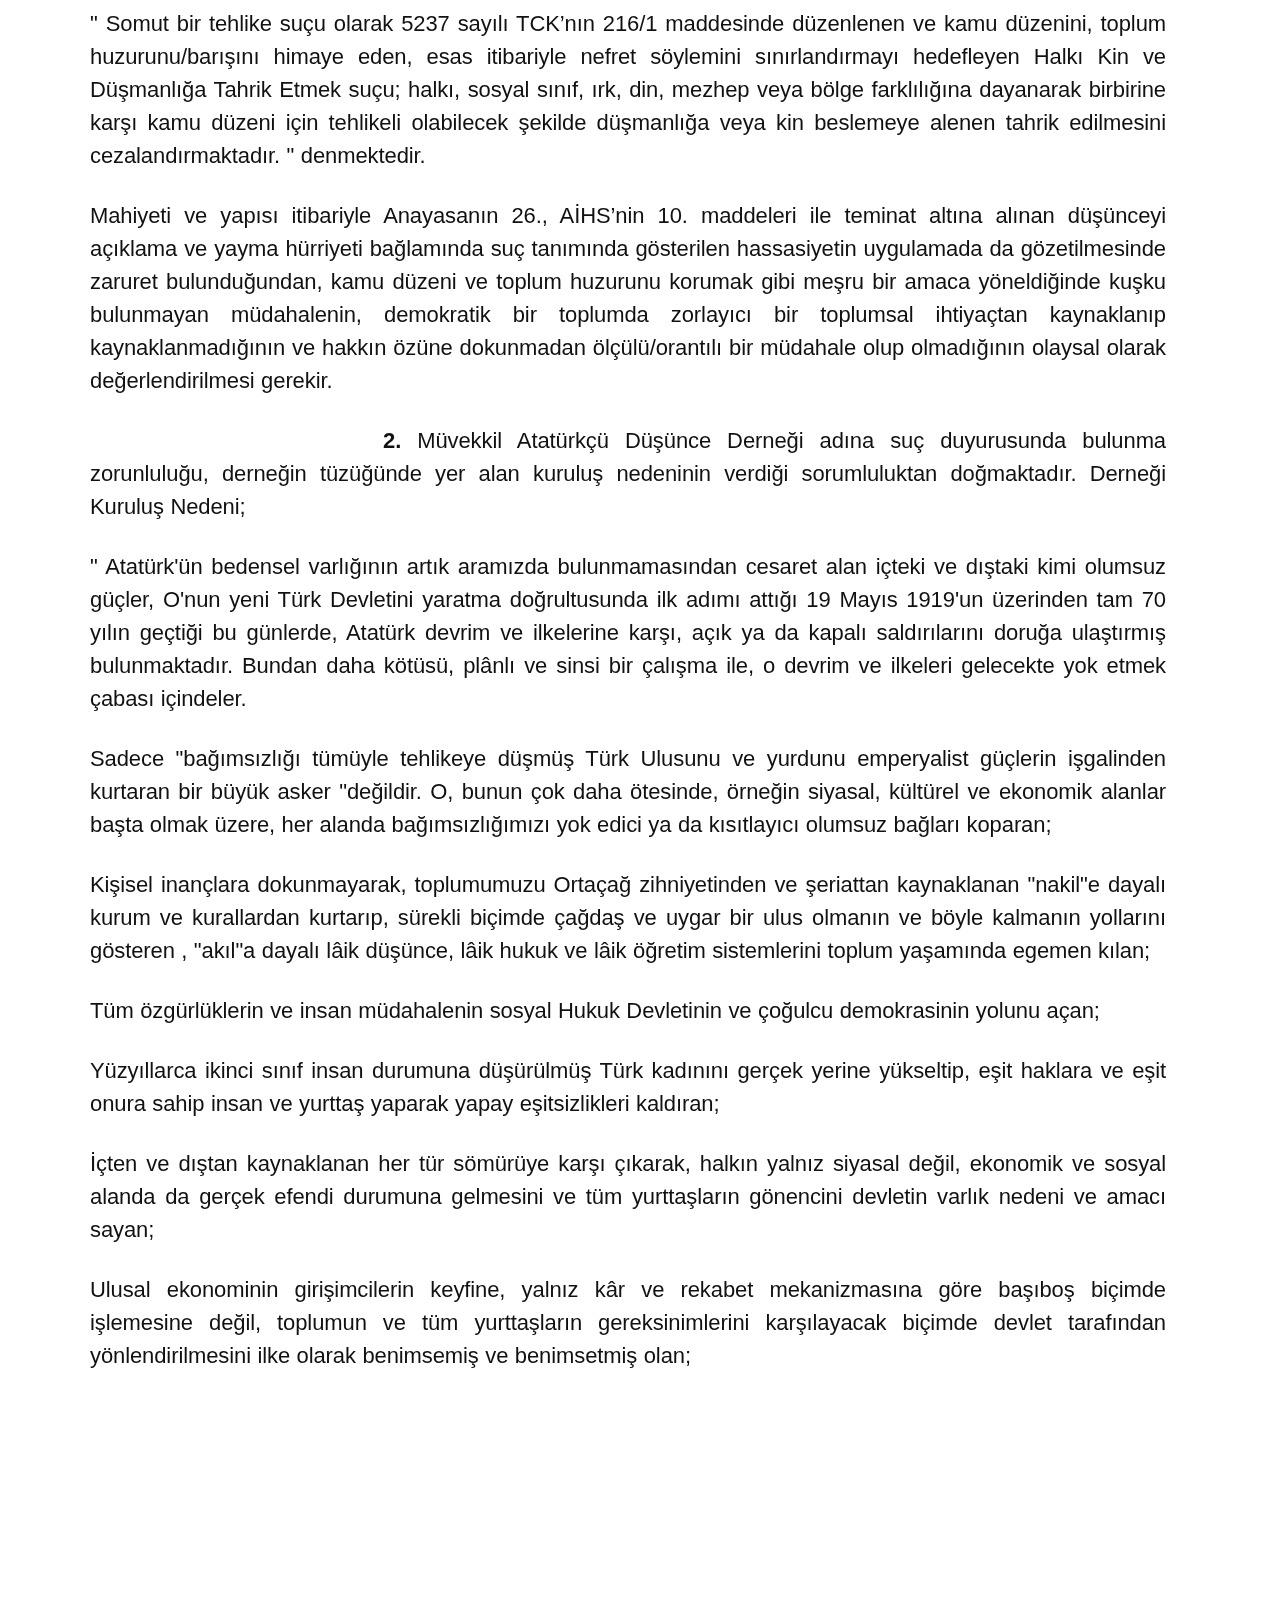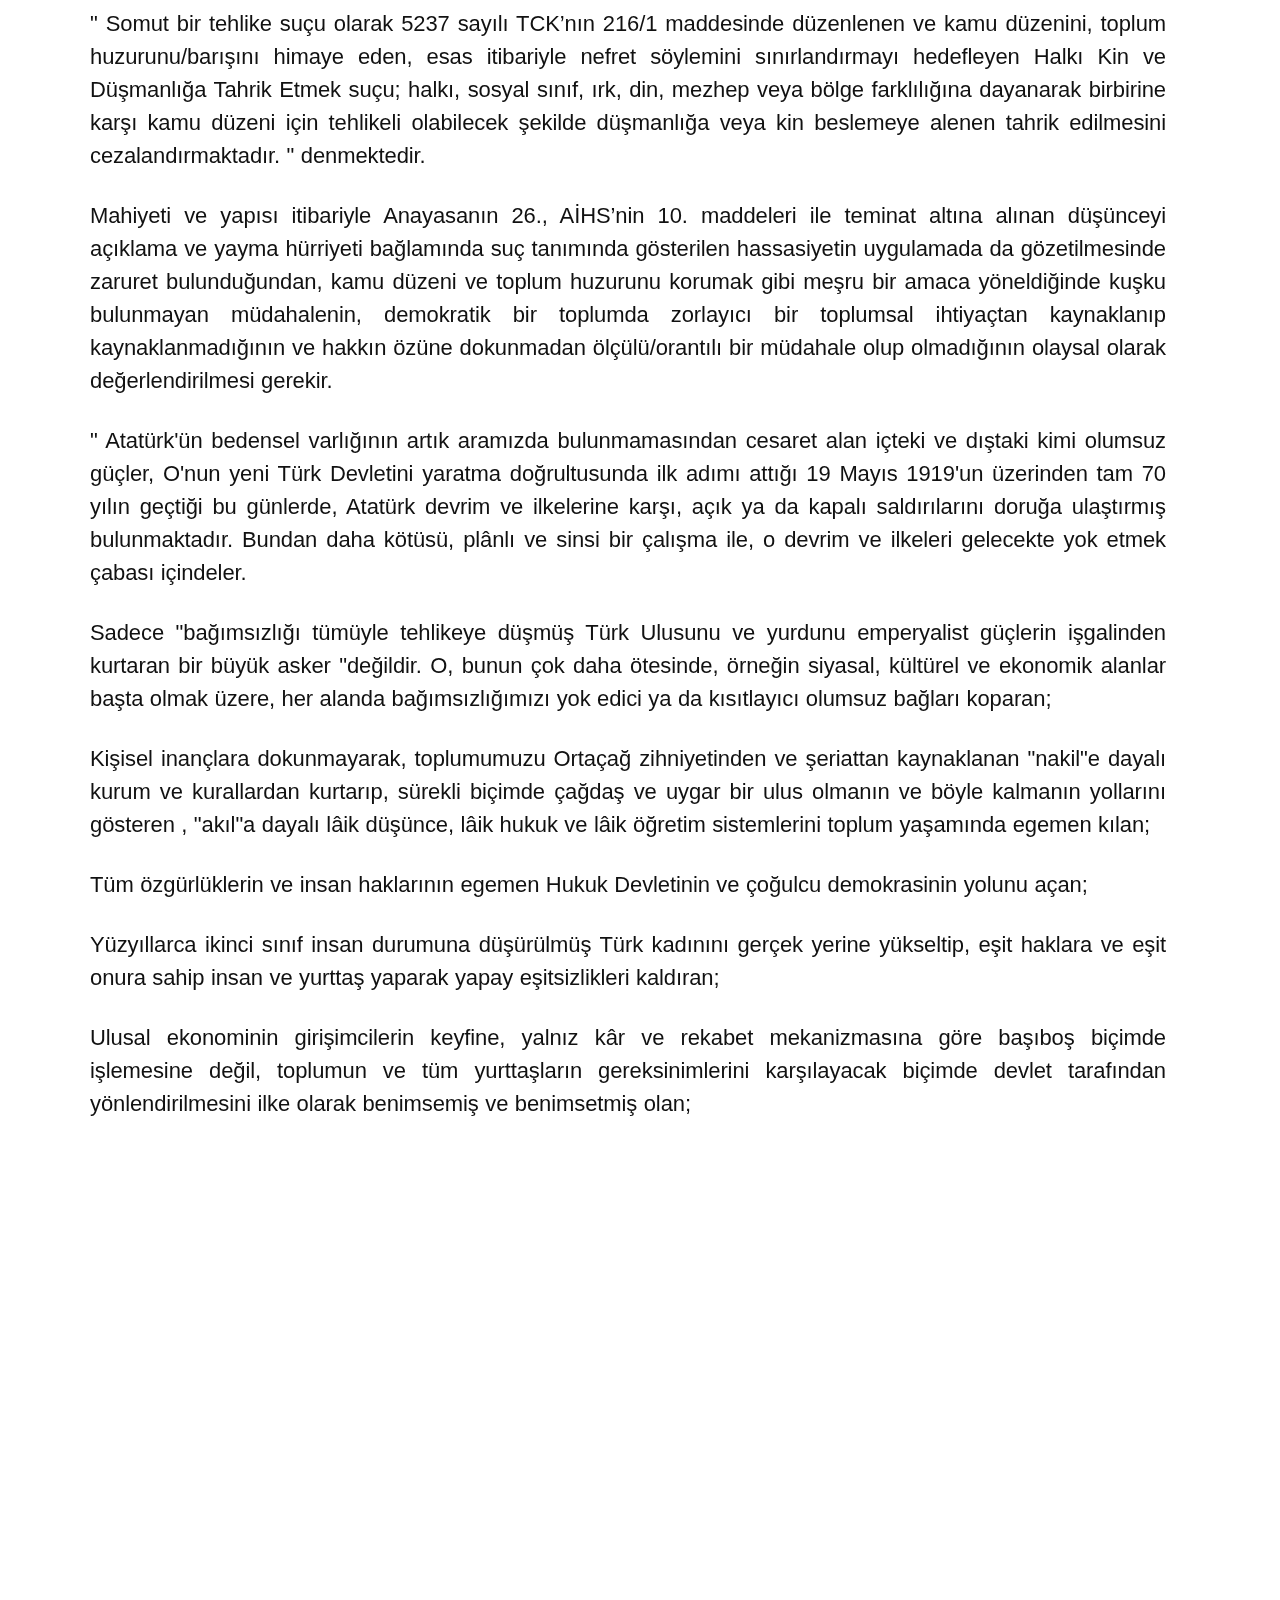--- a/index.html
+++ b/index.html
@@ -40,30 +40,32 @@
 </head>
 <body>
 
 <div class="page">
   <div>
 
     <p class="doc-par">" Somut bir tehlike suçu olarak 5237 sayılı TCK’nın 216/1 maddesinde düzenlenen ve kamu düzenini, toplum huzurunu/barışını himaye eden, esas itibariyle nefret söylemini sınırlandırmayı hedefleyen Halkı Kin ve Düşmanlığa Tahrik Etmek suçu; halkı, sosyal sınıf, ırk, din, mezhep veya bölge farklılığına dayanarak birbirine karşı kamu düzeni için tehlikeli olabilecek şekilde düşmanlığa veya kin beslemeye alenen tahrik edilmesini cezalandırmaktadır. " denmektedir.</p>
 
     <p class="doc-par">Mahiyeti ve yapısı itibariyle Anayasanın 26., AİHS’nin 10. maddeleri ile teminat altına alınan düşünceyi açıklama ve yayma hürriyeti bağlamında suç tanımında gösterilen hassasiyetin uygulamada da gözetilmesinde zaruret bulunduğundan, kamu düzeni ve toplum huzurunu korumak gibi meşru bir amaca yöneldiğinde kuşku bulunmayan müdahalenin, demokratik bir toplumda zorlayıcı bir toplumsal ihtiyaçtan kaynaklanıp kaynaklanmadığının ve hakkın özüne dokunmadan ölçülü/orantılı bir müdahale olup olmadığının olaysal olarak değerlendirilmesi gerekir.</p>
 
+    <p class="doc-par indented-first-line"><span class="bold-prefix">2.</span><span> Müvekkil Atatürkçü Düşünce Derneği adına suç duyurusunda bulunma zorunluluğu, derneğin tüzüğünde yer alan kuruluş nedeninin verdiği sorumluluktan doğmaktadır. Derneği Kuruluş Nedeni;</span></p>
 
     <p class="doc-par">" Atatürk'ün bedensel varlığının artık aramızda bulunmamasından cesaret alan içteki ve dıştaki kimi olumsuz güçler, O'nun yeni Türk Devletini yaratma doğrultusunda ilk adımı attığı 19 Mayıs 1919'un üzerinden tam 70 yılın geçtiği bu günlerde, Atatürk devrim ve ilkelerine karşı, açık ya da kapalı saldırılarını doruğa ulaştırmış bulunmaktadır. Bundan daha kötüsü, plânlı ve sinsi bir çalışma ile, o devrim ve ilkeleri gelecekte yok etmek çabası içindeler.</p>
 
 
     <p class="doc-par">Sadece "bağımsızlığı tümüyle tehlikeye düşmüş Türk Ulusunu ve yurdunu emperyalist güçlerin işgalinden kurtaran bir büyük asker "değildir. O, bunun çok daha ötesinde, örneğin siyasal, kültürel ve ekonomik alanlar başta olmak üzere, her alanda bağımsızlığımızı yok edici ya da kısıtlayıcı olumsuz bağları koparan;</p>
 
 
     <p class="doc-par">Kişisel inançlara dokunmayarak, toplumumuzu Ortaçağ zihniyetinden ve şeriattan kaynaklanan "nakil"e dayalı kurum ve kurallardan kurtarıp, sürekli biçimde çağdaş ve uygar bir ulus olmanın ve böyle kalmanın yollarını gösteren , "akıl"a dayalı lâik düşünce, lâik hukuk ve lâik öğretim sistemlerini toplum yaşamında egemen kılan;</p>
 
-    <p class="doc-par">Tüm özgürlüklerin ve insan haklarının egemen Hukuk Devletinin ve çoğulcu demokrasinin yolunu açan;</p>
+    <p class="doc-par">Tüm özgürlüklerin ve insan müdahalenin sosyal Hukuk Devletinin ve çoğulcu demokrasinin yolunu açan;</p>
 
     <p class="doc-par">Yüzyıllarca ikinci sınıf insan durumuna düşürülmüş Türk kadınını gerçek yerine yükseltip, eşit haklara ve eşit onura sahip insan ve yurttaş yaparak yapay eşitsizlikleri kaldıran;</p>
 
+    <p class="doc-par">İçten ve dıştan kaynaklanan her tür sömürüye karşı çıkarak, halkın yalnız siyasal değil, ekonomik ve sosyal alanda da gerçek efendi durumuna gelmesini ve tüm yurttaşların gönencini devletin varlık nedeni ve amacı sayan;</p>
 
     <p class="doc-par">Ulusal ekonominin girişimcilerin keyfine, yalnız kâr ve rekabet mekanizmasına göre başıboş biçimde işlemesine değil, toplumun ve tüm yurttaşların gereksinimlerini karşılayacak biçimde devlet tarafından yönlendirilmesini ilke olarak benimsemiş ve benimsetmiş olan;</p>
 
   </div>
 </div>
 
 </body></html>

